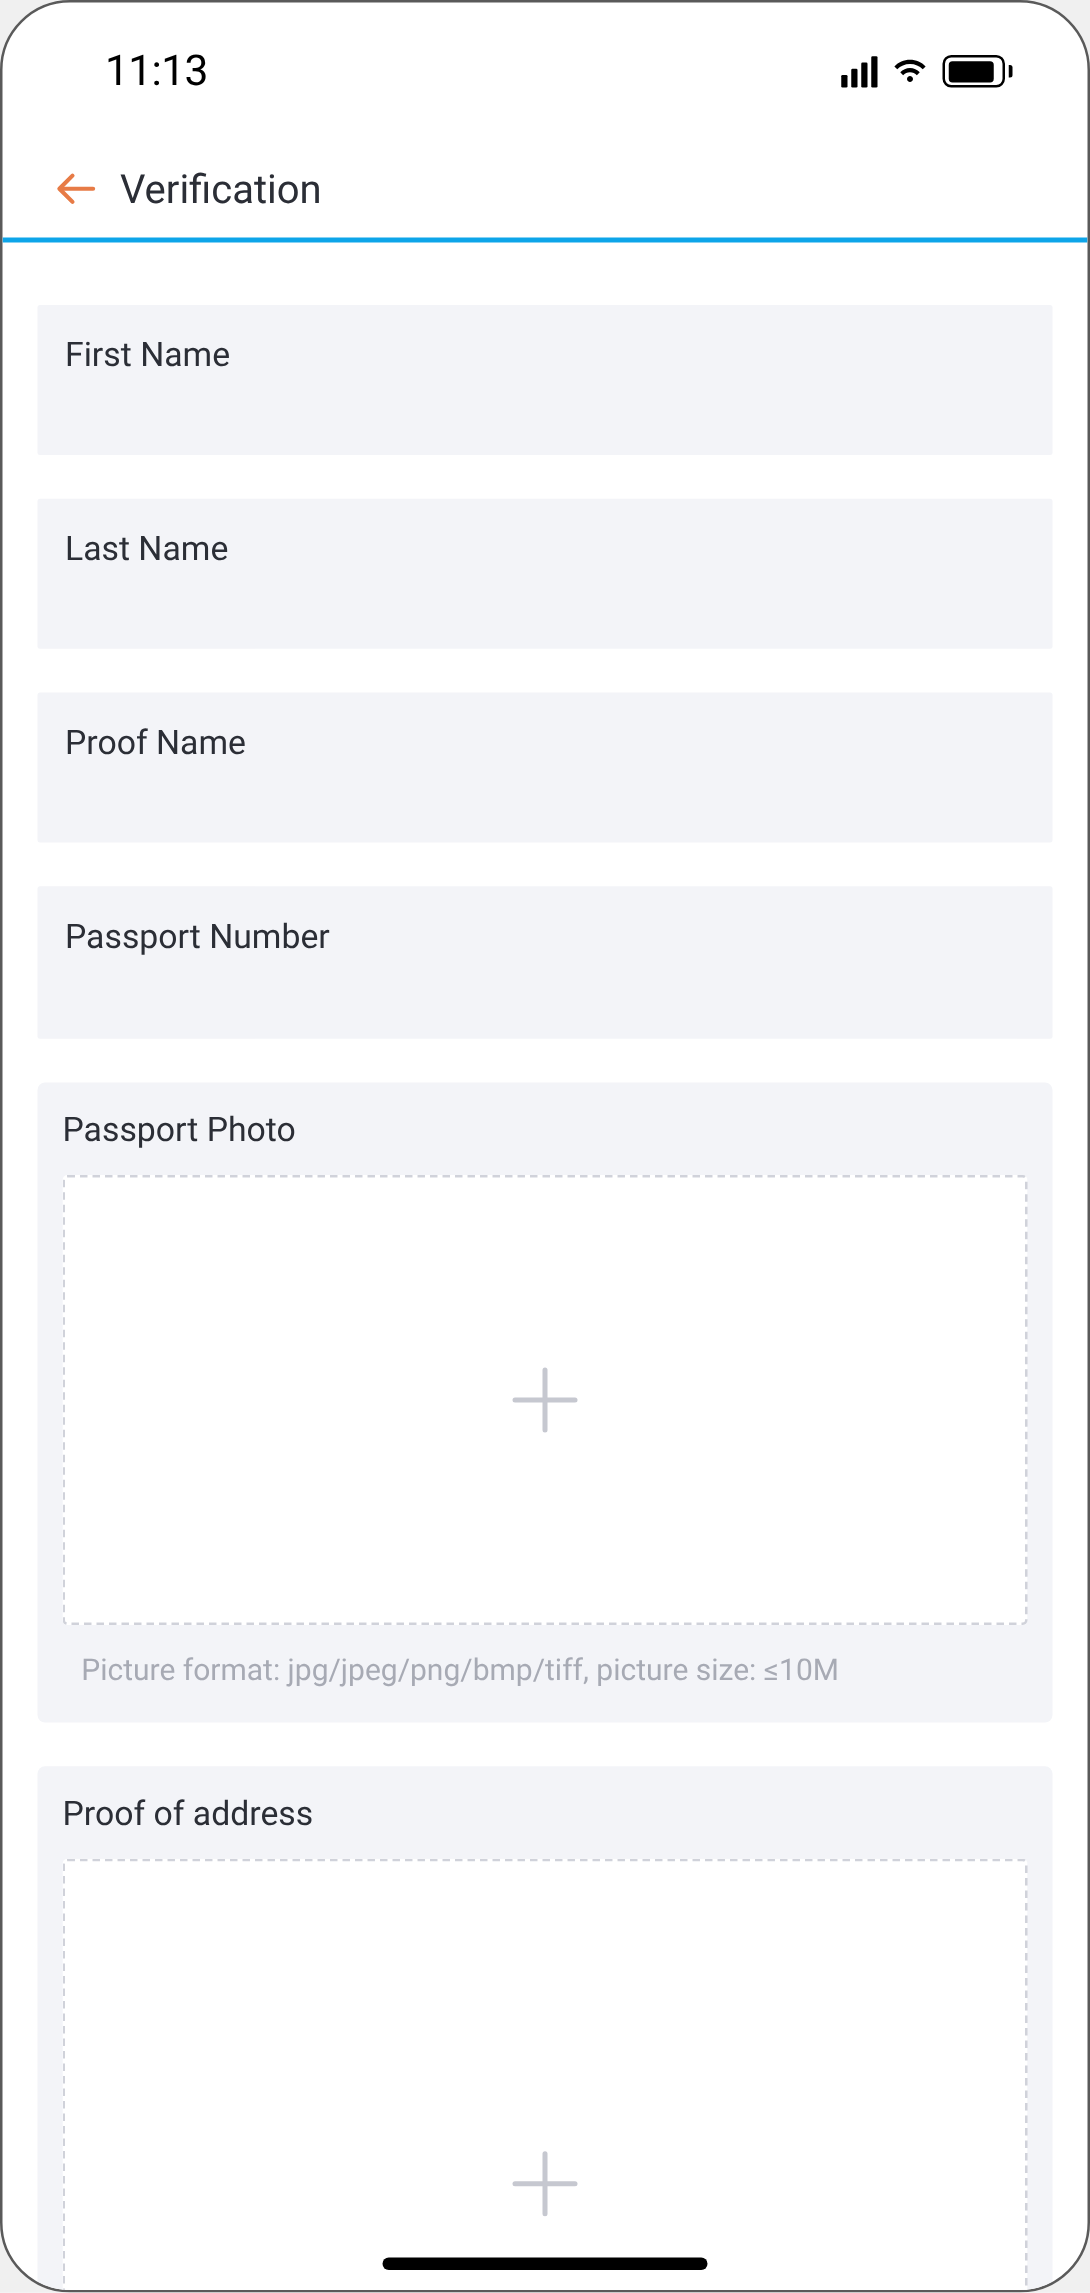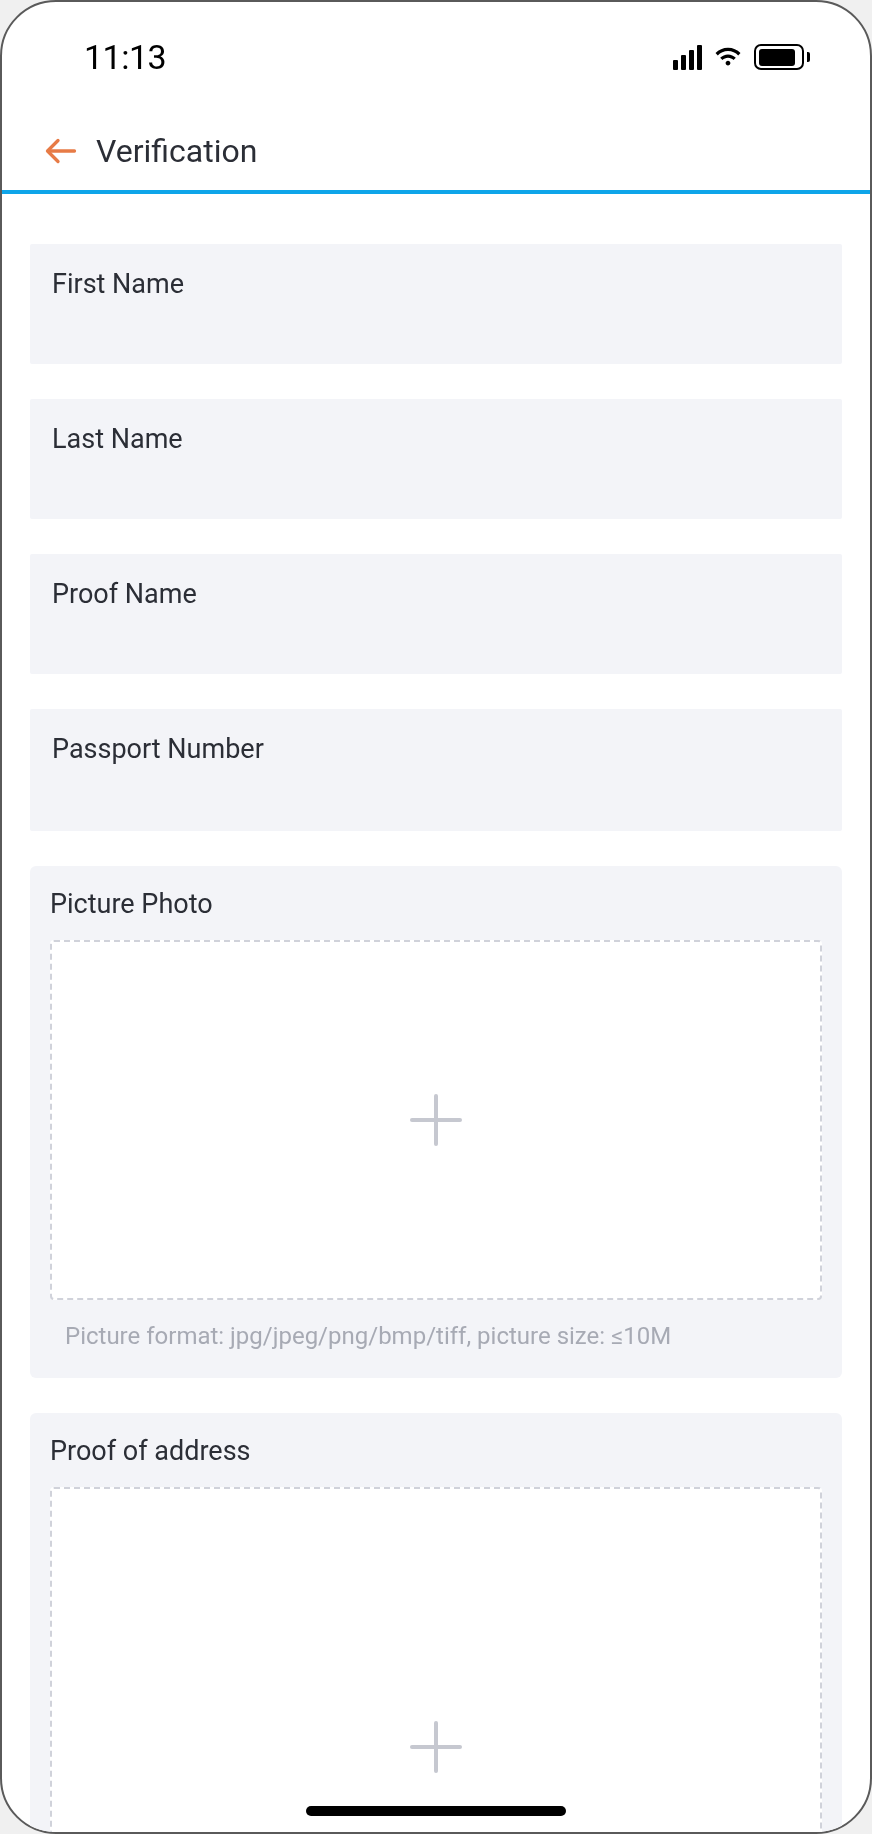--- a/index.html
+++ b/index.html
@@ -200,21 +200,21 @@
       <div class="field-label">Proof Name</div>
       <input type="text" class="field-input" value="" style="">
     </div>
 
     <div class="field compact">
       <div class="field-label">Passport Number</div>
       <input type="text" class="field-input" value="" style="">
     </div>
 
     <div class="upload-section">
-      <div class="upload-label">Picture Photo</div>
+      <div class="upload-label">Passport Photo</div>
       <div class="upload-box">
         <svg class="plus-icon" viewBox="0 0 56 56">
           <line x1="28" y1="4" x2="28" y2="52"></line>
           <line x1="4" y1="28" x2="52" y2="28"></line>
         </svg>
       </div>
       <div class="upload-hint">Picture format: jpg/jpeg/png/bmp/tiff, picture size: ≤10M</div>
     </div>
 
     <div class="upload-section open">

